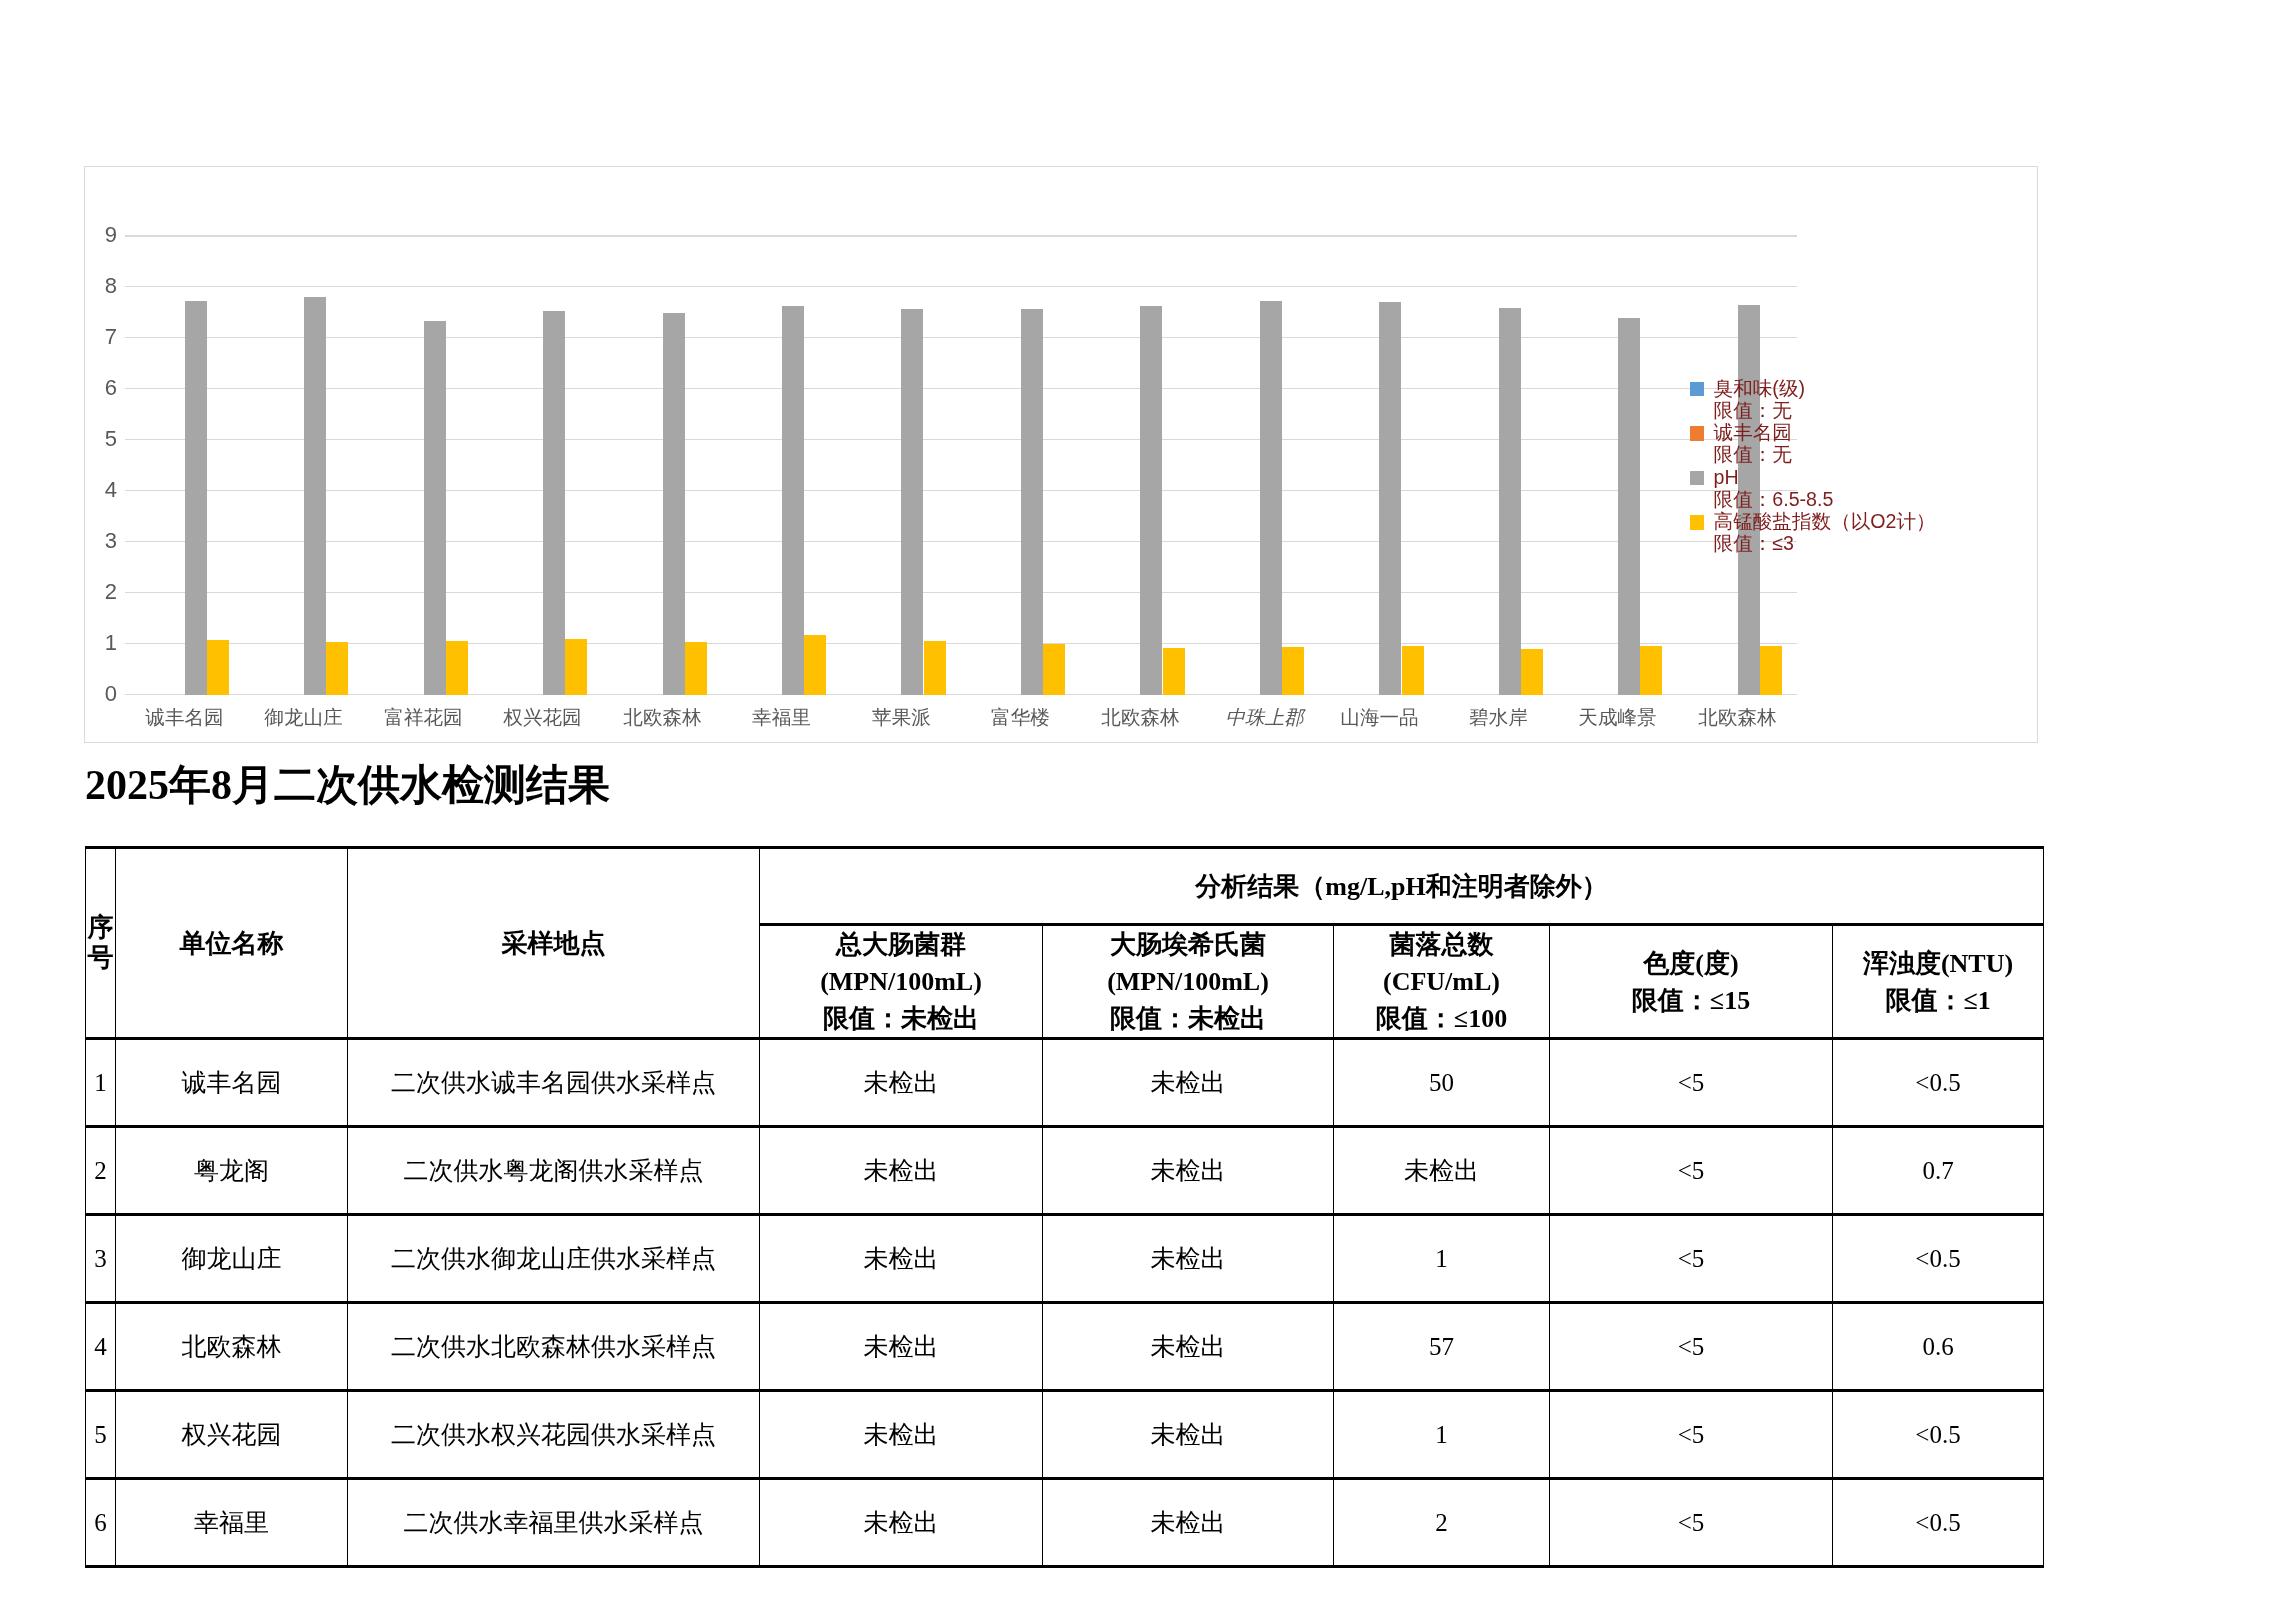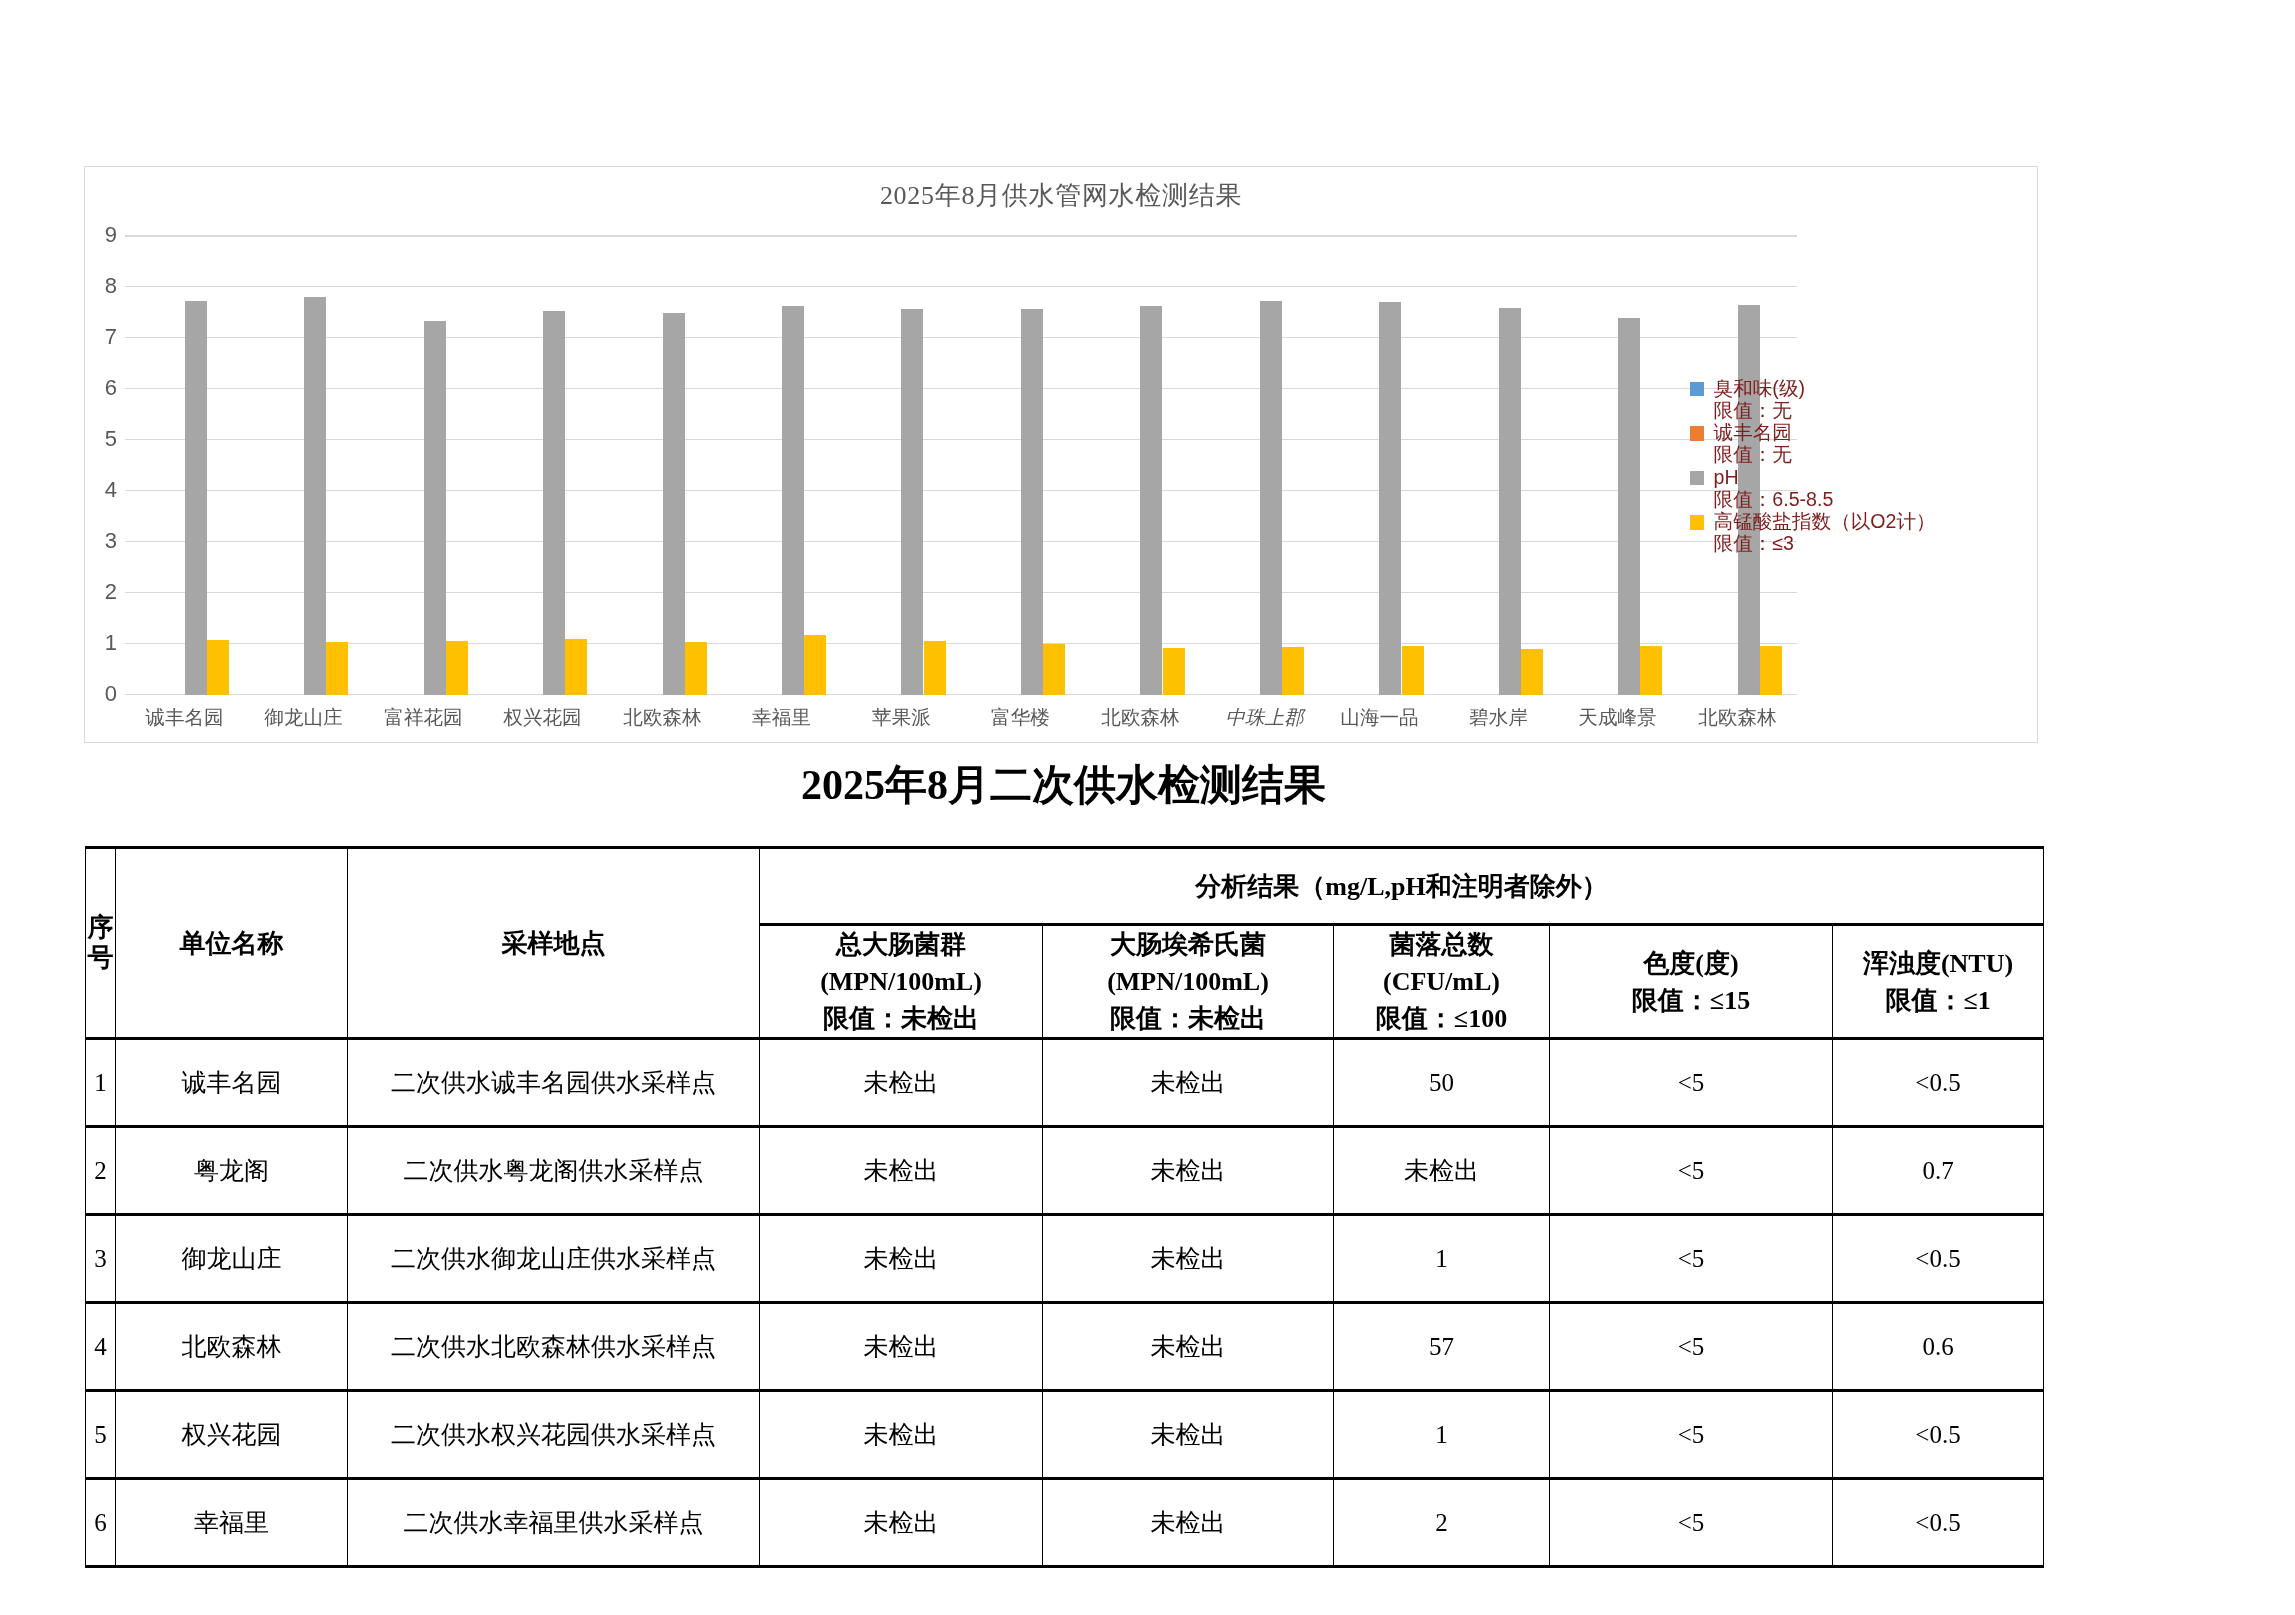--- a/index.html
+++ b/index.html
@@ -27,21 +27,21 @@
     position:absolute;top:468px;text-align:center;
     font-size:19.6px;color:#595959;
   }
   .legend{position:absolute;left:1605px;top:211px;}
   .lentry{display:flex;margin:0 0 1.3px 0;}
   .swatch{width:14.4px;height:14.4px;margin:3.9px 9.2px 0 0;flex:0 0 auto;}
   .ltext{font-size:19.6px;line-height:21.6px;color:#7f1d1d;white-space:nowrap;
          font-family:"Liberation Sans",sans-serif;}
   
   .table-title{
-    position:absolute;left:85px;width:1957px;top:757px;text-align:center;
+    position:absolute;left:85px;width:1957px;top:757px;
     font-size:42px;font-weight:bold;color:#000;
   }
   table.results{
     position:absolute;left:85px;top:846px;width:1957px;
     border-collapse:collapse;table-layout:fixed;background:#fff;
   }
   table.results th,table.results td{
     border-left:1.3px solid #000;border-right:1.3px solid #000;
     border-top:3.3px solid #000;border-bottom:3.3px solid #000;
     text-align:center;vertical-align:middle;padding:0;overflow:hidden;
@@ -49,21 +49,20 @@
   table.results th{font-size:26px;font-weight:bold;}
   .subh{font-size:23.6px;font-weight:bold;line-height:37px;}
   table.results td{font-size:25px;font-weight:normal;}
   td.b{font-weight:bold;}
   .seq-head{font-size:25px;line-height:30px;font-weight:bold;}
 </style>
 </head>
 <body>
 
 <div class="chart-box">
-  <div class="chart-title">2025年8月供水管网水检测结果</div>
   <div class="plot" id="plot">
       <div class="gridline" style="top: 458px;"></div>
       <div class="ylab" style="top: 445px;">0</div>
       <div class="gridline" style="top: 407px;"></div>
       <div class="ylab" style="top: 394px;">1</div>
       <div class="gridline" style="top: 356px;"></div>
       <div class="ylab" style="top: 343px;">2</div>
       <div class="gridline" style="top: 305px;"></div>
       <div class="ylab" style="top: 292px;">3</div>
       <div class="gridline" style="top: 254px;"></div>

